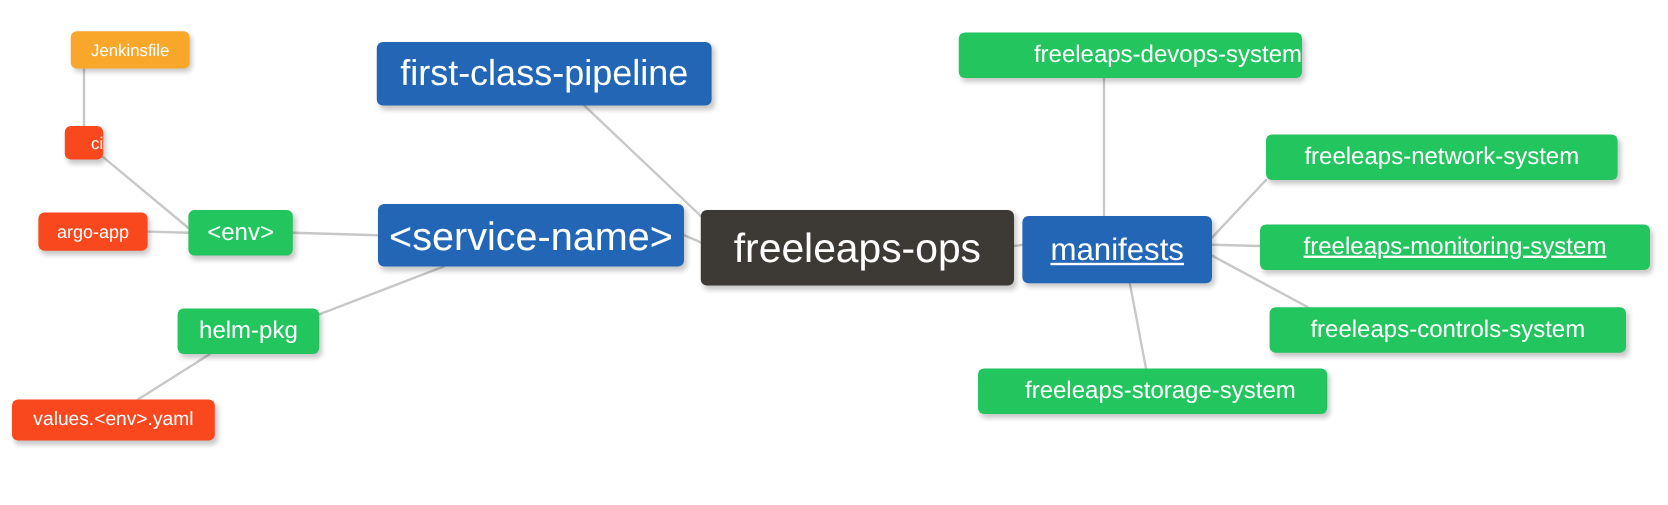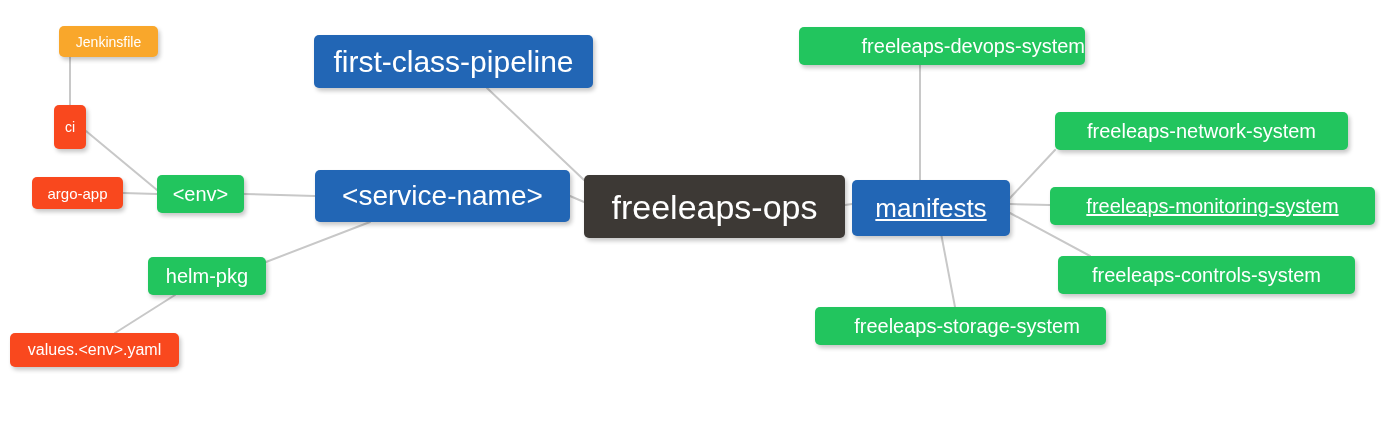--- a/index.html
+++ b/index.html
@@ -59,39 +59,39 @@
       <line x1="920" y1="180" x2="920" y2="65" stroke="#c8c8c8" stroke-width="2" stroke-linecap="round"></line>
       <line x1="1010" y1="198" x2="1055" y2="150" stroke="#c8c8c8" stroke-width="2" stroke-linecap="round"></line>
       <line x1="1010" y1="204" x2="1050" y2="205" stroke="#c8c8c8" stroke-width="2" stroke-linecap="round"></line>
       <line x1="1010" y1="213" x2="1090" y2="256" stroke="#c8c8c8" stroke-width="2" stroke-linecap="round"></line>
       <line x1="940" y1="228" x2="955" y2="307" stroke="#c8c8c8" stroke-width="2" stroke-linecap="round"></line>
     </svg>
   <div id="node-layer">
       <div class="mm-node" style="left: 19px; top: 26px; width: 99px; height: 31px; background: rgb(249, 167, 43); font-size: 14px; margin-left: 40px;">
         <span class="mm-label">Jenkinsfile</span>
       </div>
-      <div class="mm-node" style="left: 54px; top: 105px; width: 32px; height: 44px; background: rgb(249, 72, 30); font-size: 14px;">
+      <div class="mm-node" style="left: 54px; top: 105px; width: 32px; height: 28px; background: rgb(249, 72, 30); font-size: 14px; justify-content: flex-end;">
         <span class="mm-label">ci</span>
       </div>
       <div class="mm-node" style="left: 32px; top: 177px; width: 91px; height: 32px; background: rgb(249, 72, 30); font-size: 15px;">
         <span class="mm-label">argo-app</span>
       </div>
       <div class="mm-node" style="left: 157px; top: 175px; width: 87px; height: 38px; background: rgb(34, 197, 94); font-size: 20px;">
         <span class="mm-label">&lt;env&gt;</span>
       </div>
       <div class="mm-node" style="left: 148px; top: 257px; width: 118px; height: 38px; background: rgb(34, 197, 94); font-size: 20px;">
         <span class="mm-label">helm-pkg</span>
       </div>
       <div class="mm-node" style="left: 10px; top: 333px; width: 169px; height: 34px; background: rgb(249, 72, 30); font-size: 16px;">
         <span class="mm-label">values.&lt;env&gt;.yaml</span>
       </div>
       <div class="mm-node" style="left: 314px; top: 35px; width: 279px; height: 53px; background: rgb(34, 102, 181); font-size: 30px;">
         <span class="mm-label">first-class-pipeline</span>
       </div>
-      <div class="mm-node" style="left: 315px; top: 170px; width: 255px; height: 52px; background: rgb(34, 102, 181); font-size: 28px;">
+      <div class="mm-node" style="left: 315px; top: 170px; width: 255px; height: 52px; background: rgb(34, 102, 181); font-size: 33px;">
         <span class="mm-label">&lt;service-name&gt;</span>
       </div>
       <div class="mm-node" style="left: 584px; top: 175px; width: 261px; height: 63px; background: rgb(61, 57, 53); font-size: 34px;">
         <span class="mm-label">freeleaps-ops</span>
       </div>
       <div class="mm-node" style="left: 852px; top: 180px; width: 158px; height: 56px; background: rgb(34, 102, 181); font-size: 26px; text-decoration: underline;">
         <span class="mm-label">manifests</span>
       </div>
       <div class="mm-node" style="left: 799px; top: 27px; width: 286px; height: 38px; background: rgb(34, 197, 94); font-size: 20px; justify-content: flex-end;">
         <span class="mm-label">freeleaps-devops-system</span>

